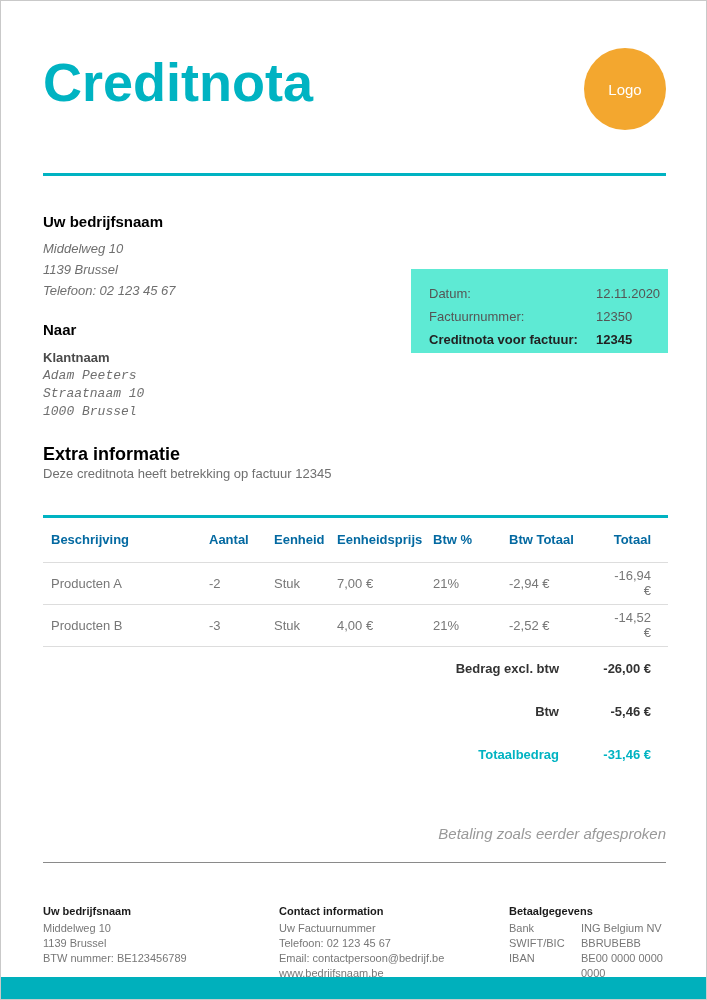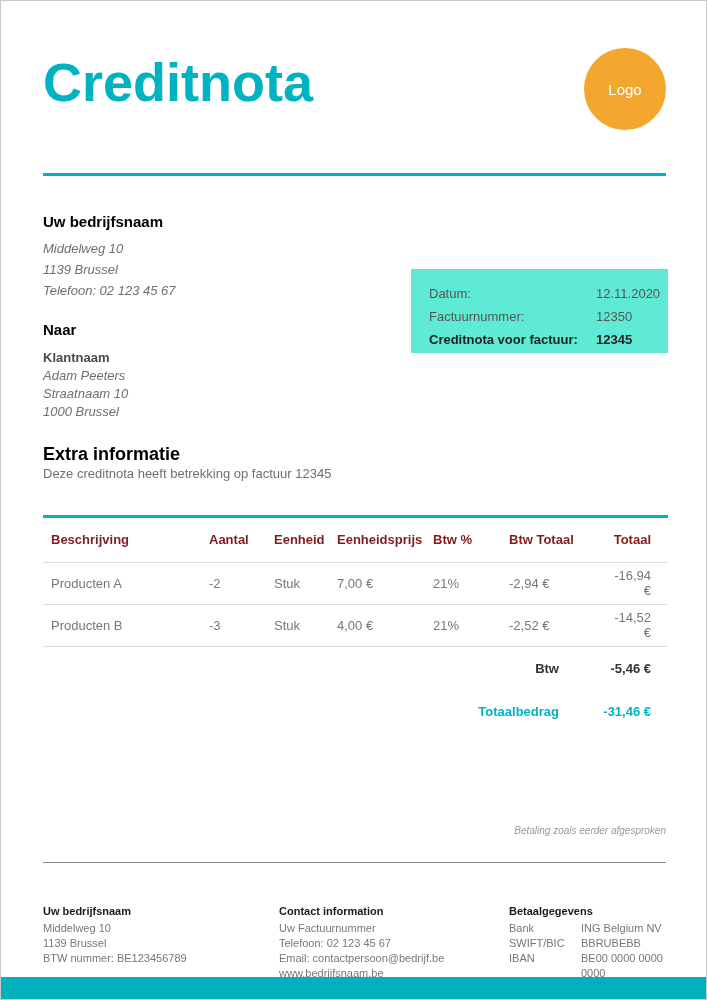--- a/index.html
+++ b/index.html
@@ -31,41 +31,41 @@
     position:absolute; left:410px; top:268px; width:257px; height:84px;
     background:#5eead4; padding:13px 6px 0 18px;
     display:grid; grid-template-columns:167px 1fr; grid-auto-rows:23px;
     font-size:13px; color:#555; align-items:center;
   }
   .meta .strong { font-weight:bold; color:#222; }
   
   .recipient { position:absolute; left:42px; top:320px; }
   .recipient .heading { font-size:15px; font-weight:bold; color:#000; margin-bottom:10px; }
   .recipient .cust-name { font-size:13px; font-weight:bold; color:#4a4a4a; line-height:19px; }
-  .recipient .addr-line { line-height:18px; }
+  .recipient .addr-line { line-height:18px;font-family:Liberation Mono, monospace; }
   
   .extra { position:absolute; left:42px; top:444px; }
   .extra .heading { font-size:18px; font-weight:bold; color:#000; line-height:19px; }
   .extra .text { font-size:13px; color:#6f6f6f; line-height:19px; }
   
   .items { position:absolute; left:42px; top:514px; width:625px; border-top:3px solid #00b3c2; }
   table { width:100%; border-collapse:collapse; table-layout:fixed; }
   th, td { font-size:13px; text-align:left; padding:0; }
-  thead th { font-weight:bold; color:#7f1d1d; height:44px; border-bottom:1px solid #ddd; }
+  thead th { font-weight:bold; color:#0369a1; height:44px; border-bottom:1px solid #ddd; }
   tbody td { color:#777; height:42px; border-bottom:1px solid #ddd; }
   th:first-child, td:first-child { padding-left:8px; }
   th:last-child, td:last-child { text-align:right; padding-right:17px; }
   
   .totals { position:absolute; left:42px; top:646px; width:625px; padding-right:17px; }
   .totals .trow { display:flex; align-items:center; height:43px; }
   .totals .tlabel { flex:1; text-align:right; font-size:13px; font-weight:bold; color:#333; padding-right:32px; }
   .totals .tvalue { min-width:60px; text-align:right; font-size:13px; font-weight:bold; color:#333; }
   .totals .trow.highlight .tlabel, .totals .trow.highlight .tvalue { color:#00b3c2; }
   
-  .note { position:absolute; right:40px; top:824px; font-size:10px; font-style:italic; color:#999; }
+  .note { position:absolute; right:40px; top:824px; font-size:15px; font-style:italic; color:#999; }
   .footer-rule { position:absolute; left:42px; right:40px; top:861px; height:1px; background:#8a8a8a; }
   .registration { position:absolute; left:42px; top:873px; font-size:11px; font-weight:bold; color:#1a1a1a; }
   .footer-cols {
     position:absolute; left:42px; top:902px; width:625px;
     display:grid; grid-template-columns:236px 230px 1fr;
   }
   .fcol .fheading { font-size:11px; font-weight:bold; color:#1a1a1a; line-height:16px; margin-bottom:2px; }
   .fcol .fline { font-size:11px; color:#777; line-height:15px; }
   .pay-grid { display:grid; grid-template-columns:72px 1fr; }
   .pay-grid div { font-size:11px; color:#777; line-height:15px; }
@@ -151,20 +151,24 @@
           <td>21%</td>
           <td>-2,52 €</td>
           <td>-14,52 €</td>
         </tr>
       </tbody>
     </table>
   </div>
 
   <div class="totals">
     <div class="trow">
+      <div class="tlabel">Bedrag excl. btw</div>
+      <div class="tvalue">-26,00 €</div>
+    </div>
+    <div class="trow">
       <div class="tlabel">Btw</div>
       <div class="tvalue">-5,46 €</div>
     </div>
     <div class="trow highlight">
       <div class="tlabel">Totaalbedrag</div>
       <div class="tvalue">-31,46 €</div>
     </div>
   </div>
 
   <div class="note">Betaling zoals eerder afgesproken</div>

